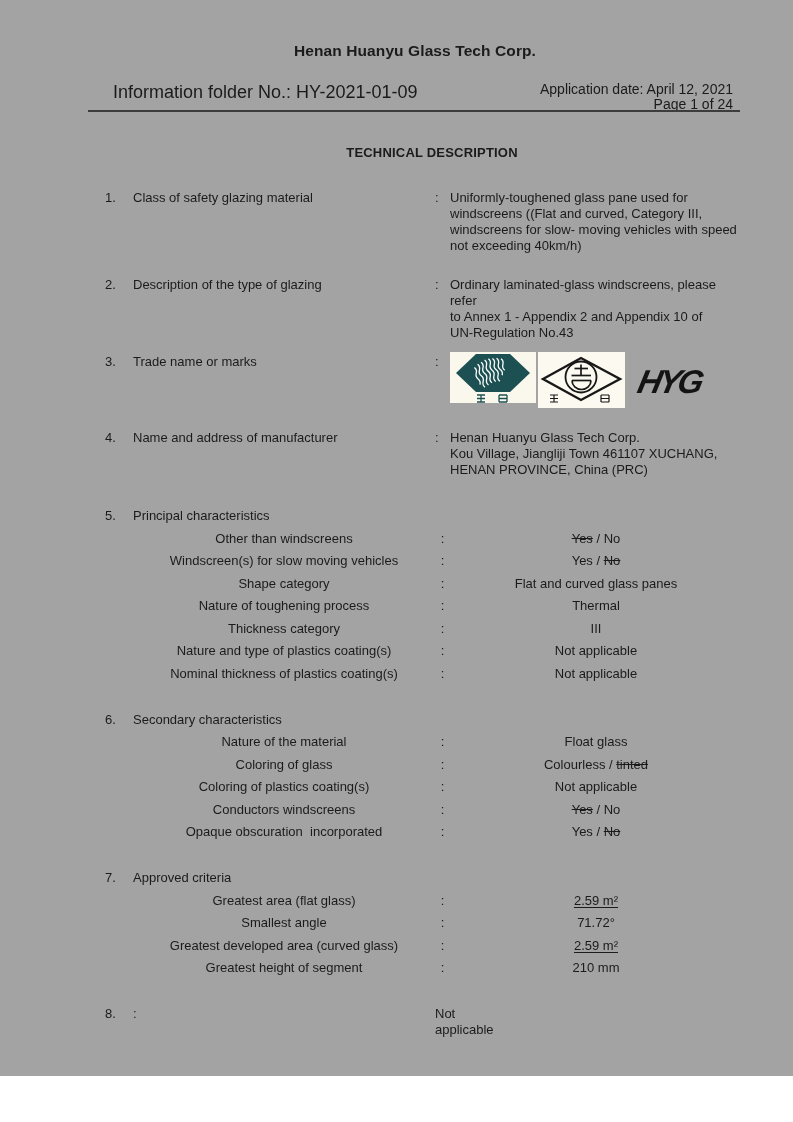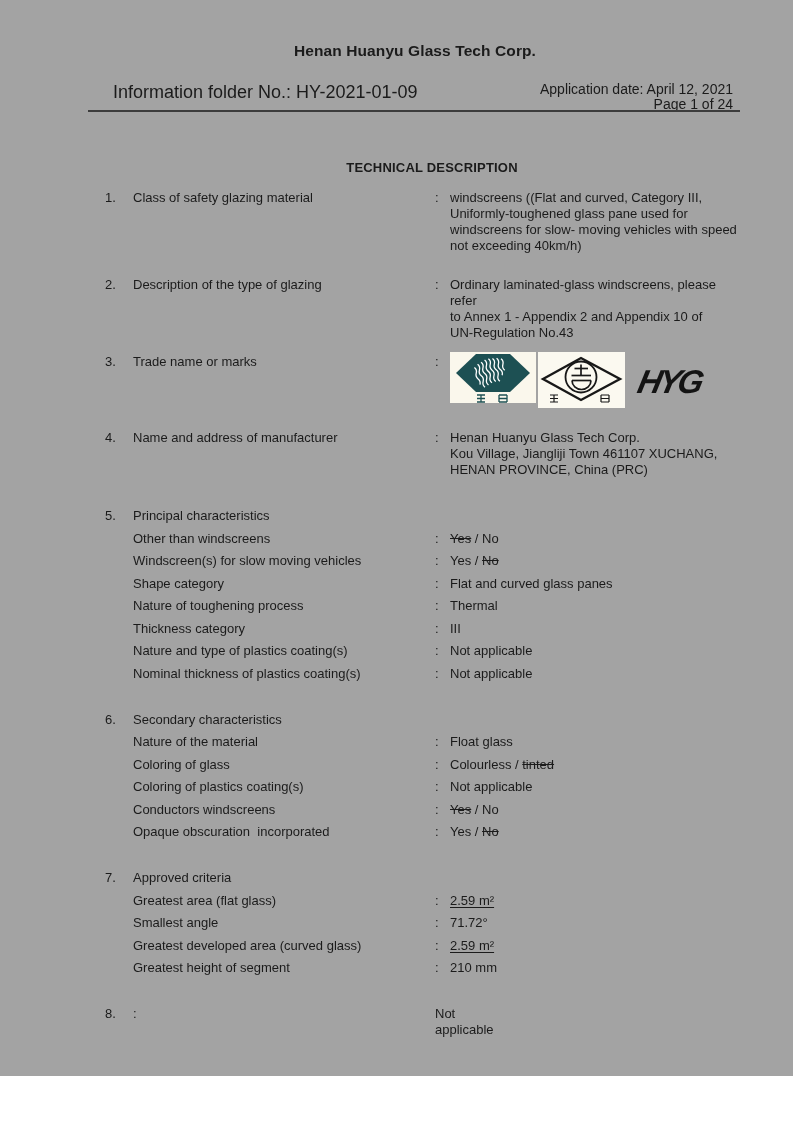--- a/index.html
+++ b/index.html
@@ -6,29 +6,29 @@
   .page{
     position:relative;width:793px;height:1076px;background:#a3a3a3;
     font-family:"Liberation Sans","DejaVu Sans",sans-serif;
     color:#1b1b1b;font-size:13px;overflow:hidden;
   }
   .company{position:absolute;left:88px;top:42px;width:654px;text-align:center;
     font-size:15.5px;font-weight:bold;letter-spacing:.1px;}
   .info-left{position:absolute;left:113px;top:82px;font-size:18px;}
   .info-right{position:absolute;right:60px;top:82px;text-align:right;font-size:14px;line-height:15px;}
   .rule{position:absolute;left:88px;top:110px;width:652px;height:2px;background:#3c3c3c;}
-  .doc-title{position:absolute;left:122px;top:160px;width:620px;text-align:center;
+  .doc-title{position:absolute;left:122px;top:145px;width:620px;text-align:center;
     font-weight:bold;font-size:13px;letter-spacing:.2px;}
   .rows{position:absolute;left:105px;top:190px;width:645px;}
   .row{display:grid;grid-template-columns:28px 302px 15px 292px;line-height:16px;}
   .rows > .row:first-child{margin-top:0;}
   .row.item{margin-top:23px;}
   .row.item-tight{margin-top:13px;}
   .row.section{margin-top:30px;}
-  .row.sub{margin-top:6.5px;}
+  .row.sub{margin-top:6.5px;text-align:center;}
   .cell{white-space:pre;}
   .cell.value{white-space:normal;}
   .vline{white-space:pre-wrap;}
   .strike{text-decoration:line-through;}
   .underline{text-decoration:underline;text-underline-offset:2px;}
   .logos{display:flex;align-items:flex-start;gap:2px;height:55px;margin-top:-2px;}
   .logo-hyg{margin-top:8px;}
 </style>
 </head>
 <body>
@@ -41,22 +41,22 @@
     <div>Page 1 of 24</div>
   </div>
   <div class="rule"></div>
   <div class="doc-title">TECHNICAL DESCRIPTION</div>
   <div class="rows" id="rows">
       <div class="row item">
         <div class="cell num">1.</div>
         <div class="cell label">Class of safety glazing material</div>
         <div class="cell colon">:</div>
         <div class="cell value">
+          <div class="vline"><span>Uniformly-toughened glass pane used for</span></div>
           <div class="vline"><span>windscreens ((Flat and curved, Category III,</span></div>
-          <div class="vline"><span>Uniformly-toughened glass pane used for</span></div>
           <div class="vline"><span>windscreens for slow- moving vehicles with speed</span></div>
           <div class="vline"><span>not exceeding 40km/h)</span></div>
         </div>
       </div>
       <div class="row item">
         <div class="cell num">2.</div>
         <div class="cell label">Description of the type of glazing</div>
         <div class="cell colon">:</div>
         <div class="cell value">
           <div class="vline"><span>Ordinary laminated-glass windscreens, please refer</span></div>

